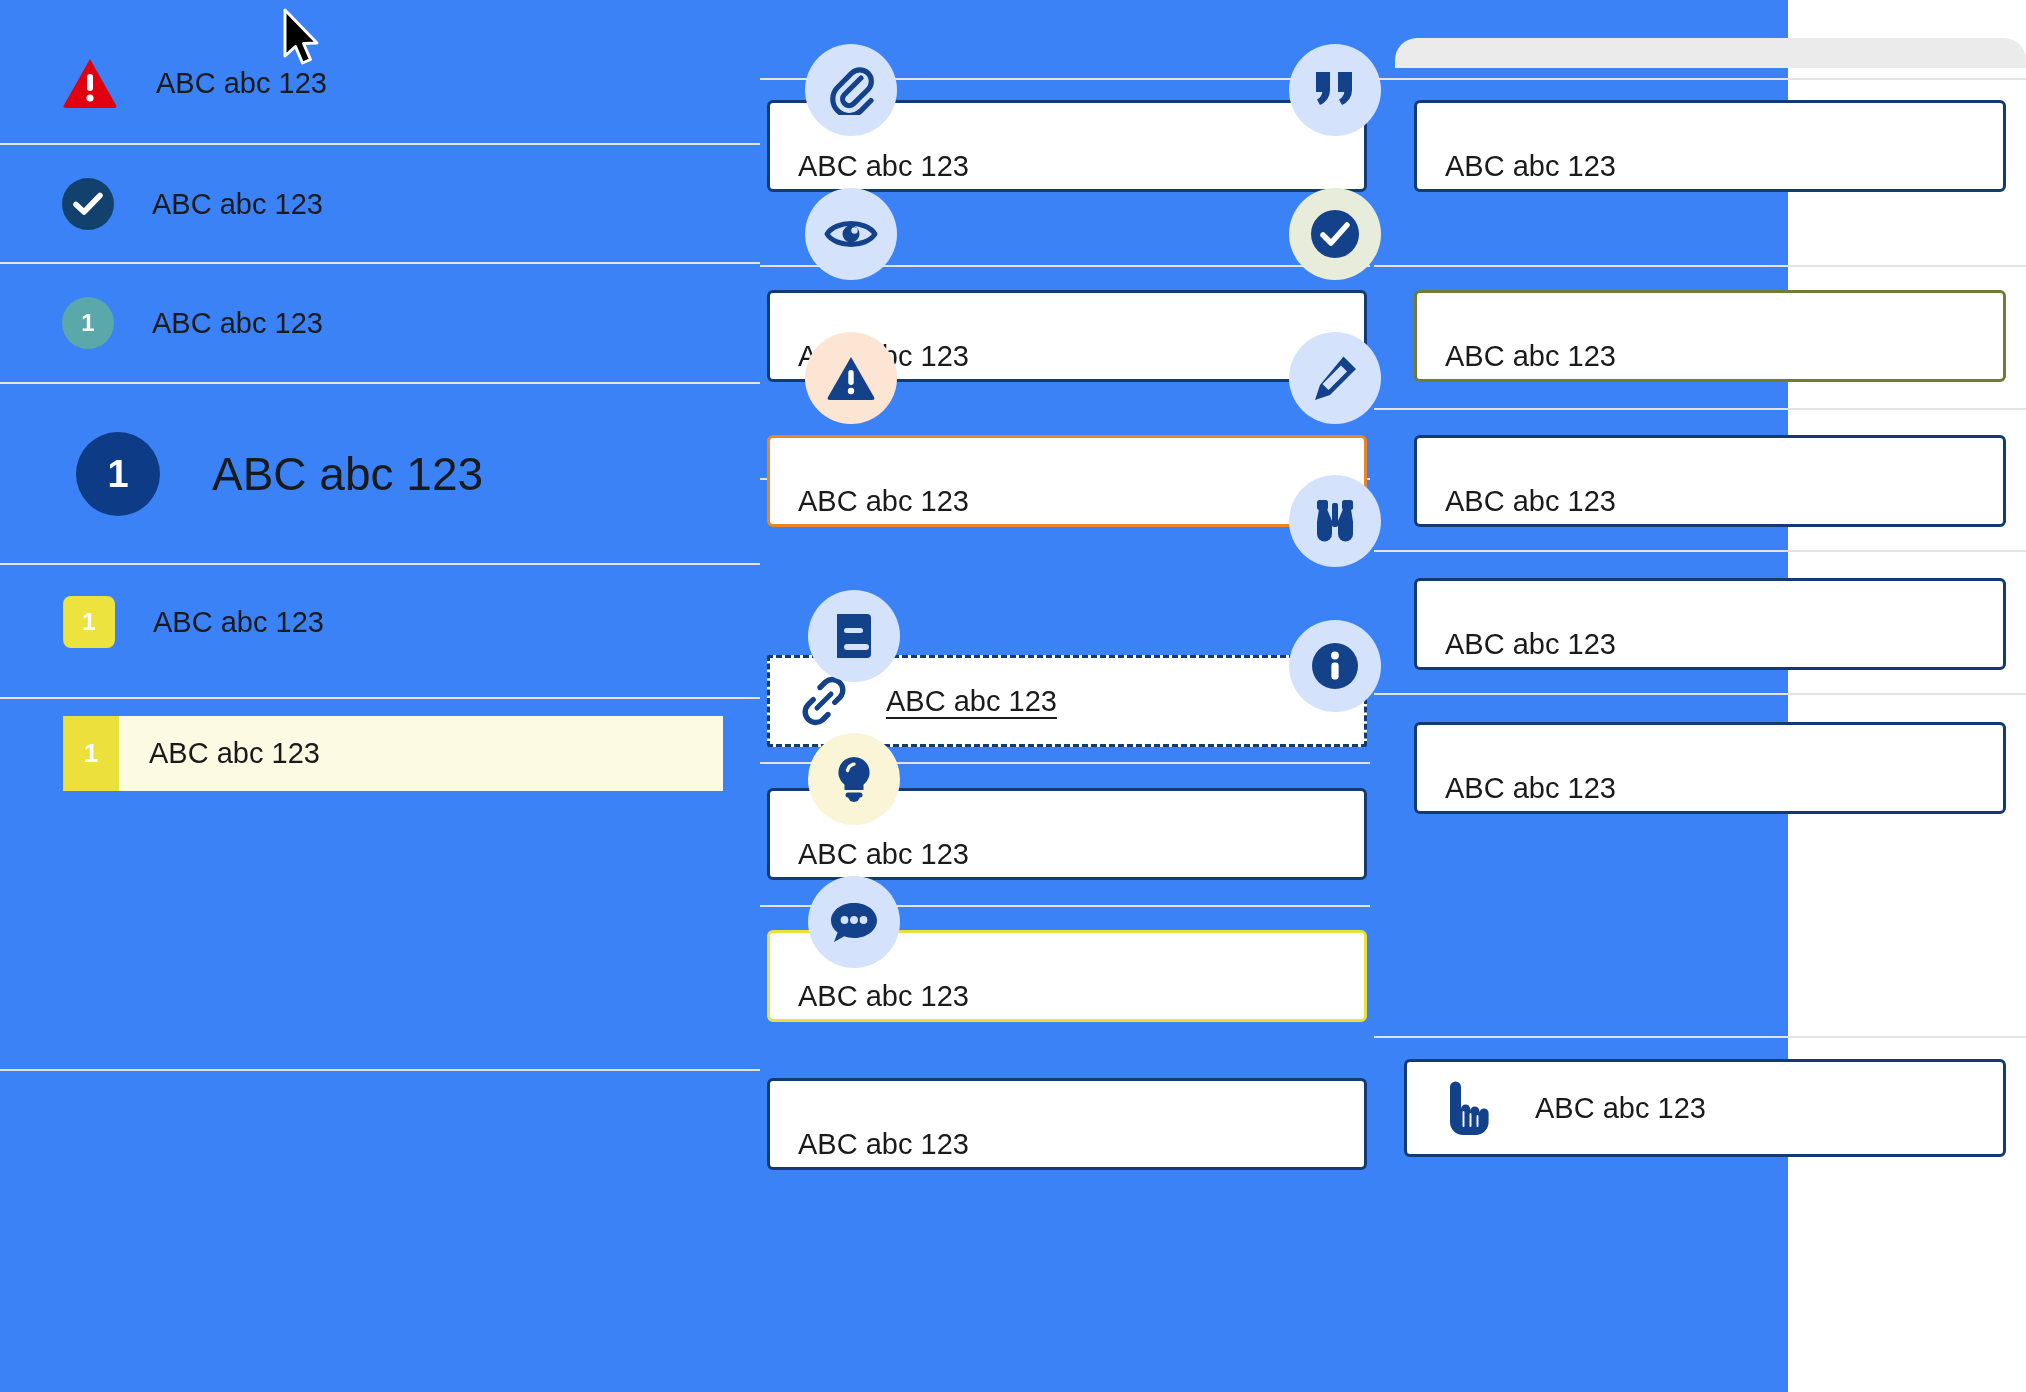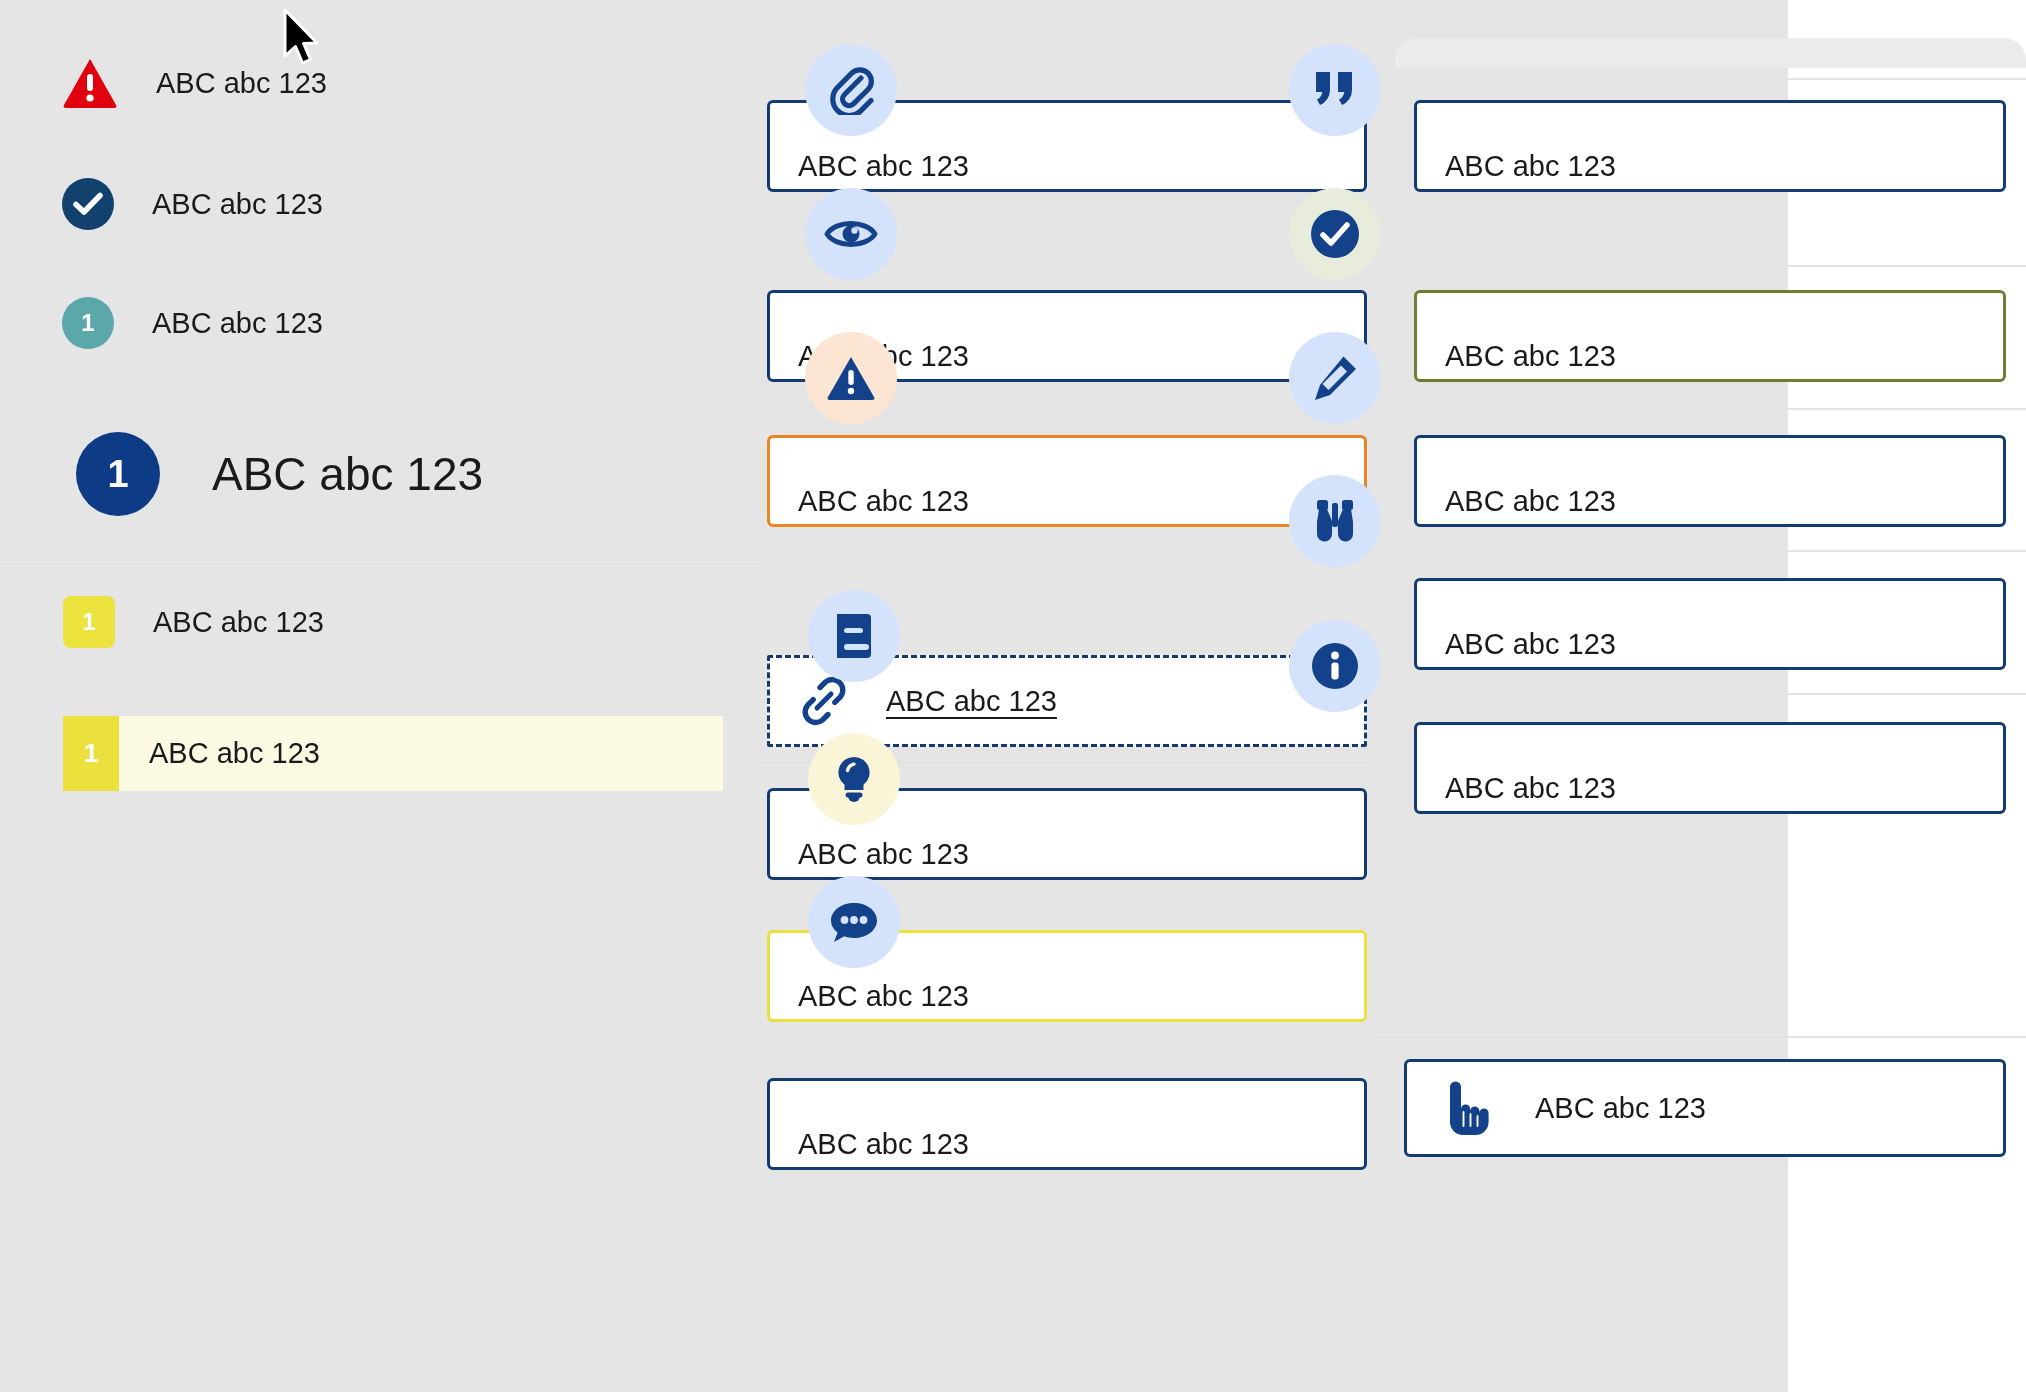--- a/index.html
+++ b/index.html
@@ -2,21 +2,21 @@
 <html><head>
 <meta charset="utf-8">
 <style>
   * { box-sizing: border-box; margin: 0; padding: 0; }
   html, body {
     width: 2026px; height: 1392px;
     background: #ffffff;
     font-family: "Liberation Sans", "DejaVu Sans", sans-serif;
     overflow: hidden;
   }
-  .stage { position: relative; width: 1788px; height: 1392px; background: #e5e5e5; }
+  .stage { position: relative; width: 1788px; height: 1392px; background: #3b82f6; }
 
   
   .sep { position: absolute; height: 2px; background: #e3e3e3; }
 
   
   .left-col { position: absolute; left: 0; top: 0; width: 760px; height: 1392px; }
   .lrow { position: absolute; display: flex; align-items: center; }
   .lrow .ltext { color: #1a1a1a; white-space: nowrap; }
 
   .badge-circle {

